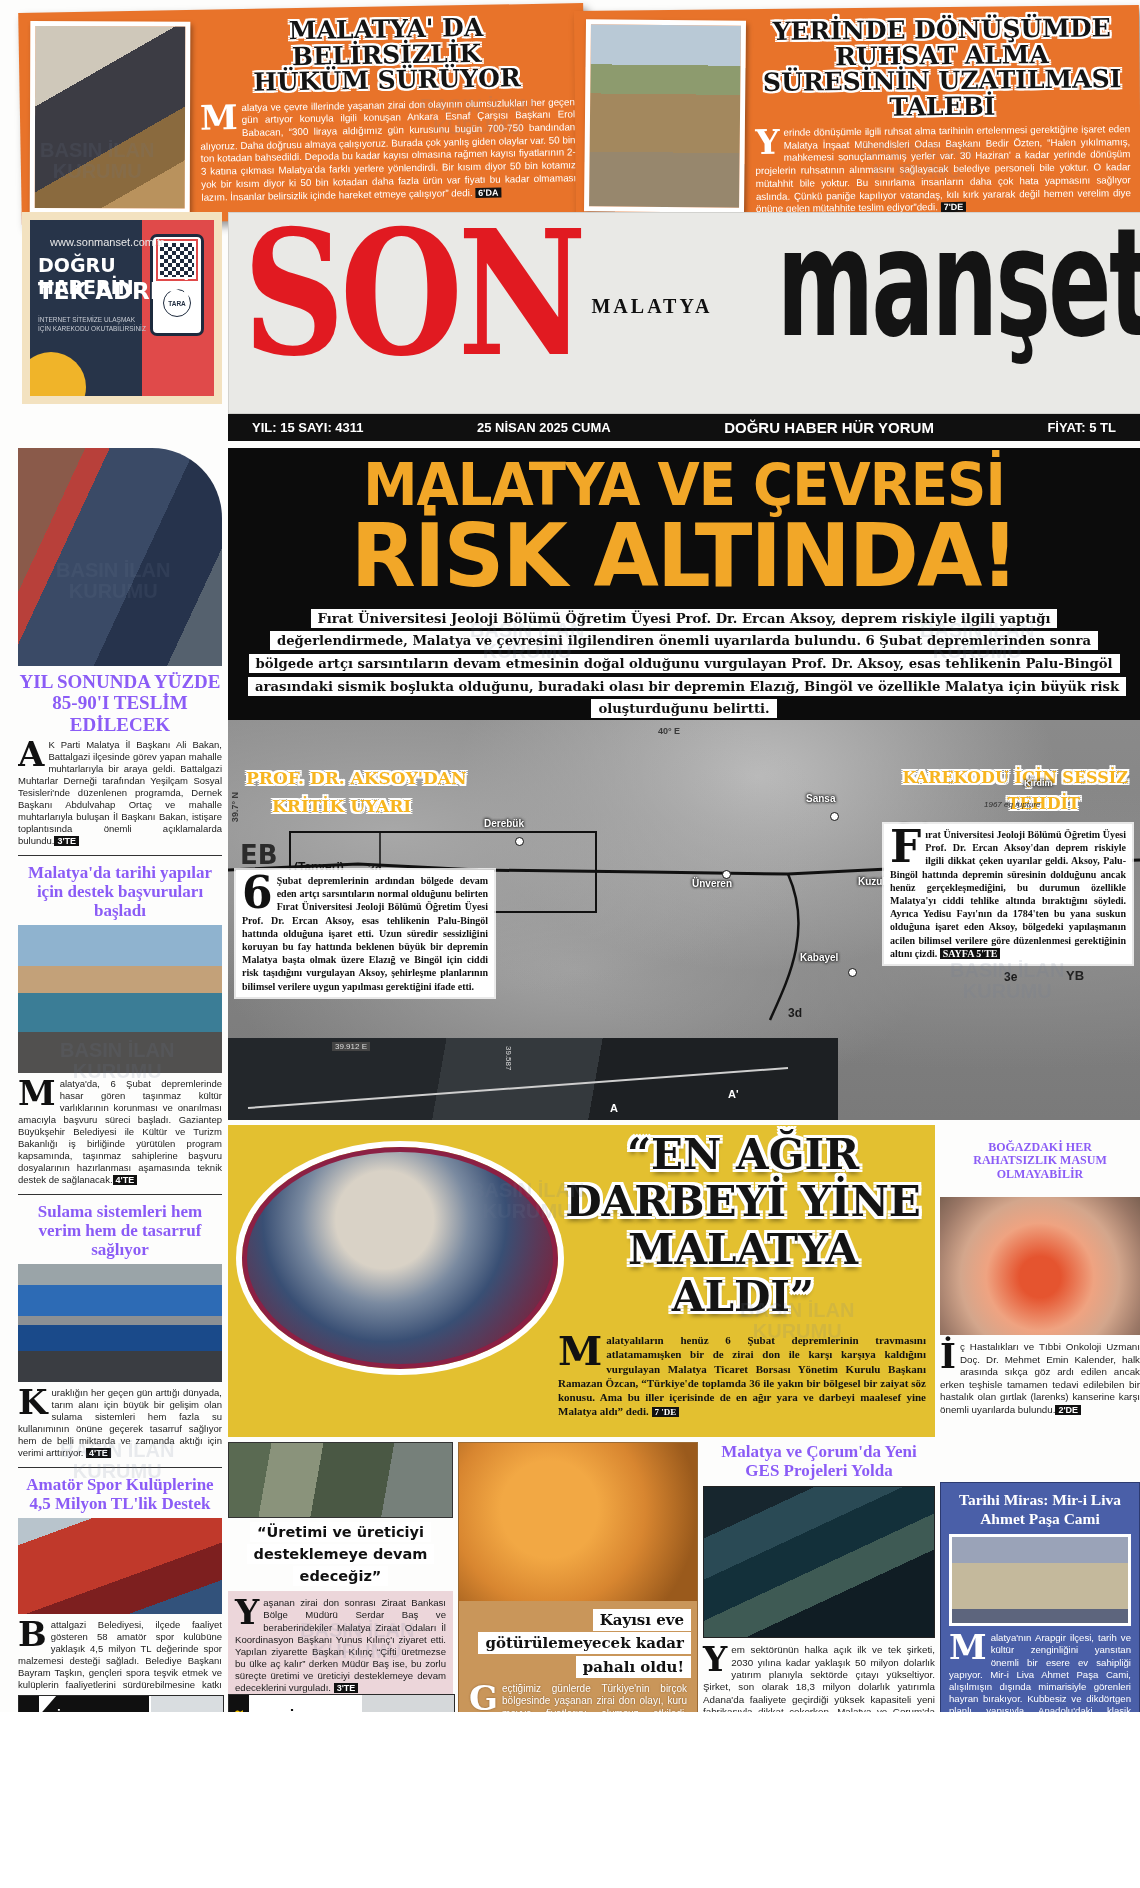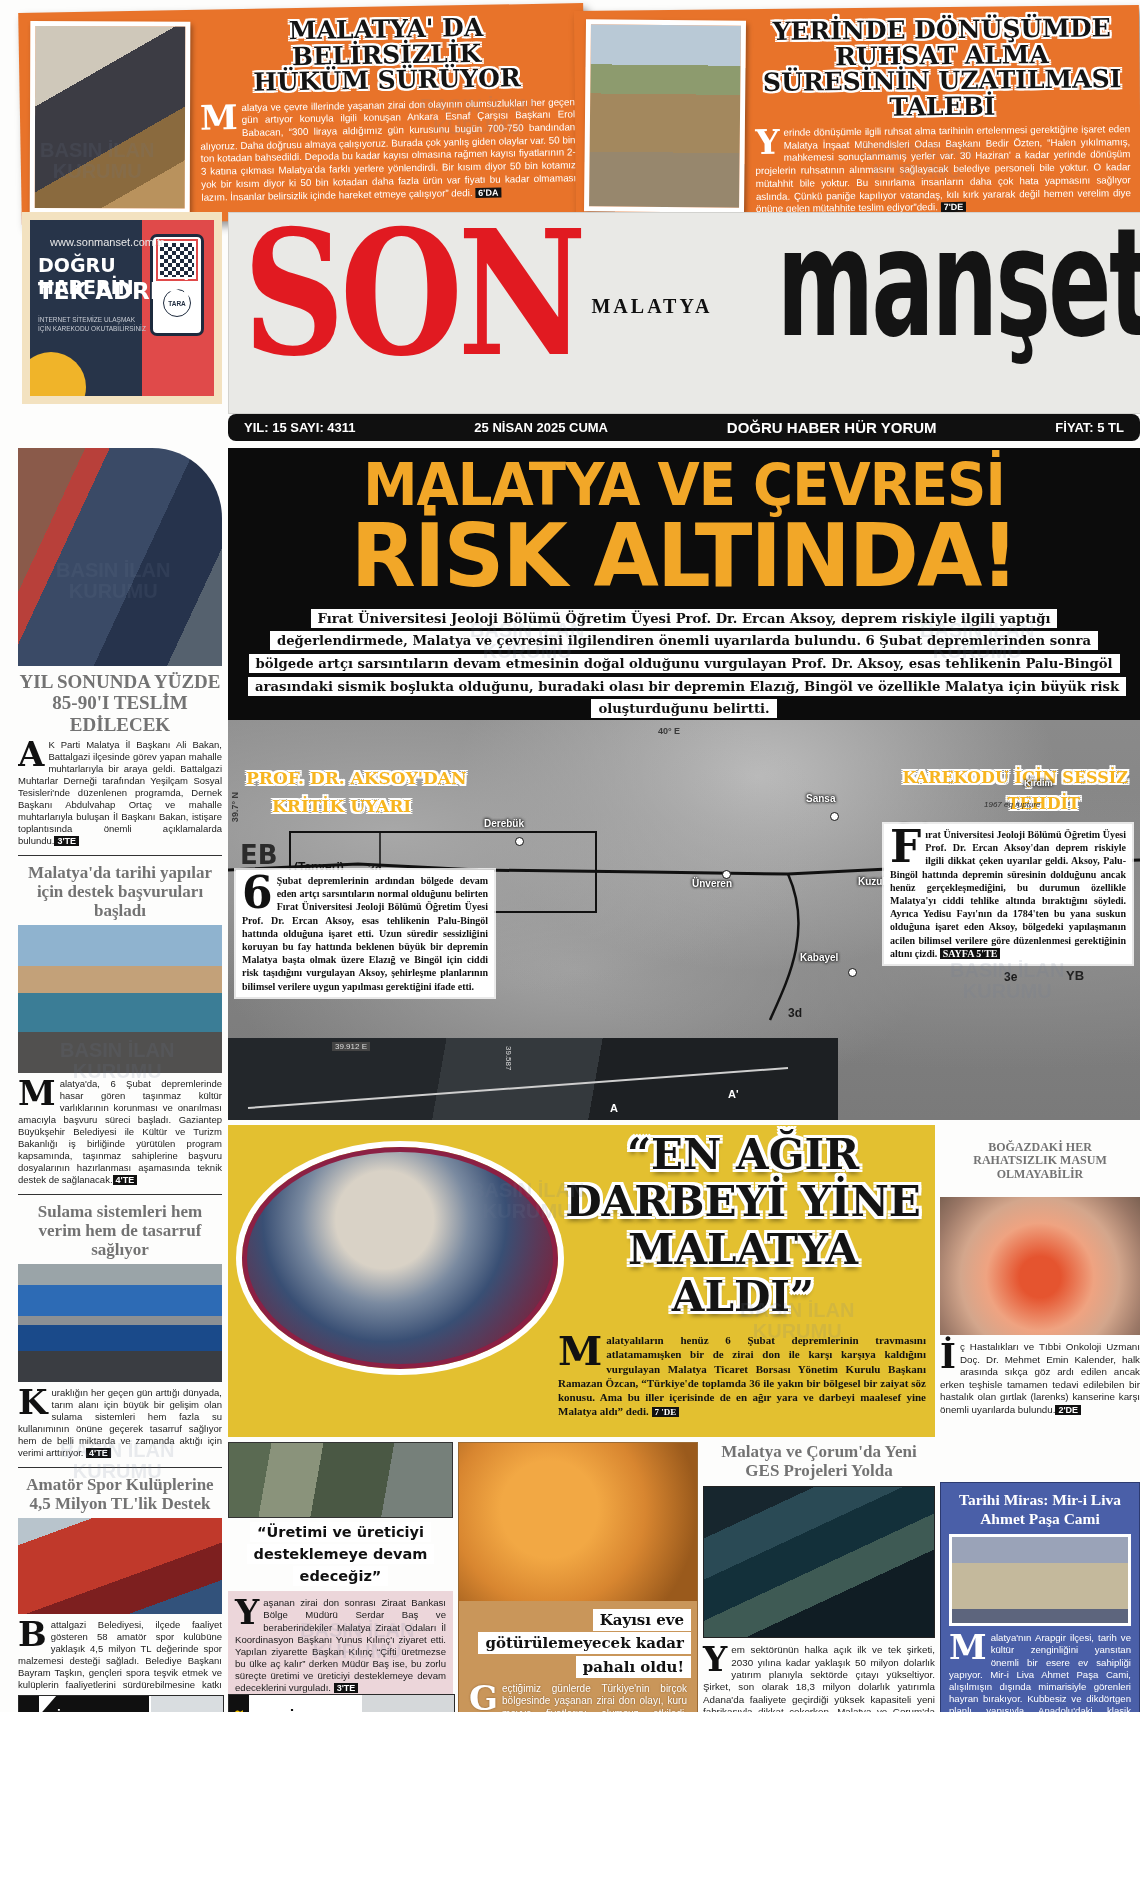--- a/index.html
+++ b/index.html
@@ -3,30 +3,30 @@
 <meta charset="utf-8">
 <style>
   html,body{margin:0;padding:0;background:#fff;}
   .page{position:relative;width:1140px;height:1712px;overflow:hidden;background:#fdfdfc;
         font-family:"Liberation Sans",sans-serif;color:#111;}
   .abs{position:absolute;}
   .photo{background:#999;}
   .jbody{font-size:9.5px;line-height:1.27;text-align:justify;color:#222;}
   .ref{background:#111;color:#fff;font-weight:bold;font-size:9px;padding:0 3px;white-space:nowrap;}
   .dropcap{float:left;font-family:"DejaVu Serif",serif;font-weight:bold;font-size:34px;line-height:.78;margin:2px 4px 0 0;color:#111;}
-  .serifhead{font-family:"Liberation Serif",serif;font-weight:bold;text-align:center;color:#737373;line-height:1.12;}
+  .serifhead{font-family:"Liberation Serif",serif;font-weight:bold;text-align:center;color:#8b5cf6;line-height:1.12;}
   .ow{text-shadow:-2px -2px 0 #fff,2px -2px 0 #fff,-2px 2px 0 #fff,2px 2px 0 #fff,-2px 0 0 #fff,2px 0 0 #fff,0 -2px 0 #fff,0 2px 0 #fff;}
   .ow3{text-shadow:-3px -3px 0 #fff,3px -3px 0 #fff,-3px 3px 0 #fff,3px 3px 0 #fff,-3px 0 0 #fff,3px 0 0 #fff,0 -3px 0 #fff,0 3px 0 #fff,0 5px 4px rgba(0,0,0,.4);}
   .chipwrap{text-align:center;}
   .chip{background:#fff;padding:2px 7px;-webkit-box-decoration-break:clone;box-decoration-break:clone;}
   .teaser{background:#e8732a;box-shadow:4px 5px 8px rgba(0,0,0,.4);display:flex;padding:10px;gap:10px;}
   .teaser h2{margin:0;font-family:"DejaVu Serif",serif;font-weight:bold;font-size:25px;line-height:1.02;text-align:center;color:#141414;}
   .tbody{color:#fff;font-size:9.8px;line-height:1.3;text-align:justify;margin-top:6px;}
   .tphoto{flex:0 0 150px;border:5px solid #fff;box-shadow:2px 3px 5px rgba(0,0,0,.35);transform:rotate(1.2deg);}
-  .dateline{background:#101010;color:#fff;display:flex;align-items:center;justify-content:space-between;padding:0 16px;font-weight:bold;font-size:13px;border-radius:8px;}
+  .dateline{background:#101010;color:#fff;display:flex;align-items:center;justify-content:space-between;padding:0 24px;font-weight:bold;font-size:13px;}
   .maplabel{position:absolute;color:#fff;font-weight:bold;font-size:10px;text-shadow:0 0 3px #000,0 0 3px #000;}
   .dot{position:absolute;width:7px;height:7px;background:#fff;border:1.5px solid #111;border-radius:50%;}
   .ylab{color:#f7b520;font-weight:bold;font-family:"DejaVu Serif",serif;}
   .colbox{background:#fff;border:1px solid #2a2a2a;overflow:hidden;}
   .vstrip{position:absolute;left:0;top:0;bottom:0;width:20px;background:#101010;display:flex;align-items:center;justify-content:center;}
   .vtext{writing-mode:vertical-rl;transform:rotate(180deg);color:#f5c400;font-weight:bold;font-size:10px;letter-spacing:1px;}
   .wm{position:absolute;opacity:.14;color:#6e7c96;font-weight:bold;font-size:20px;line-height:1.05;text-align:center;pointer-events:none;}
   .bigbar{background:#0d0d0d;border:3px solid #fff;outline:1px solid #111;border-radius:14px;display:flex;align-items:center;}
   .bartext{color:#ffe81a;font-weight:800;font-size:33px;white-space:nowrap;transform:scaleX(.88);transform-origin:left center;font-family:"DejaVu Sans",sans-serif;}
   .badge{background:#fff;border:3px solid #111;border-radius:50%;width:72px;height:46px;display:flex;align-items:center;justify-content:center;

